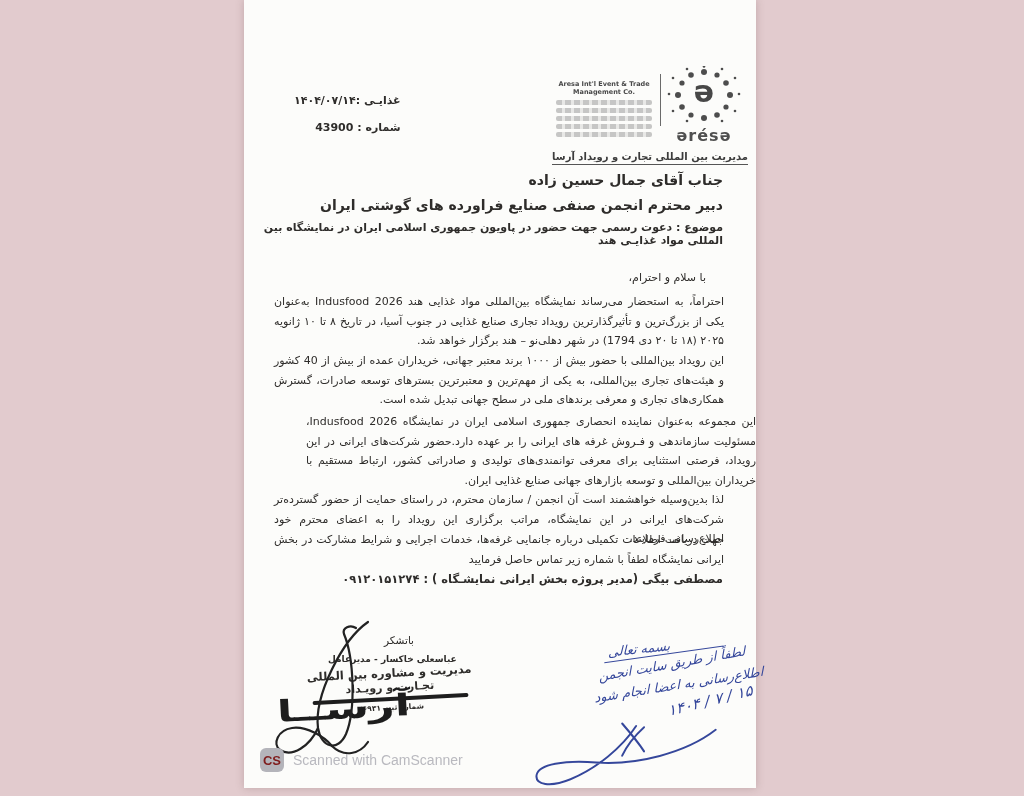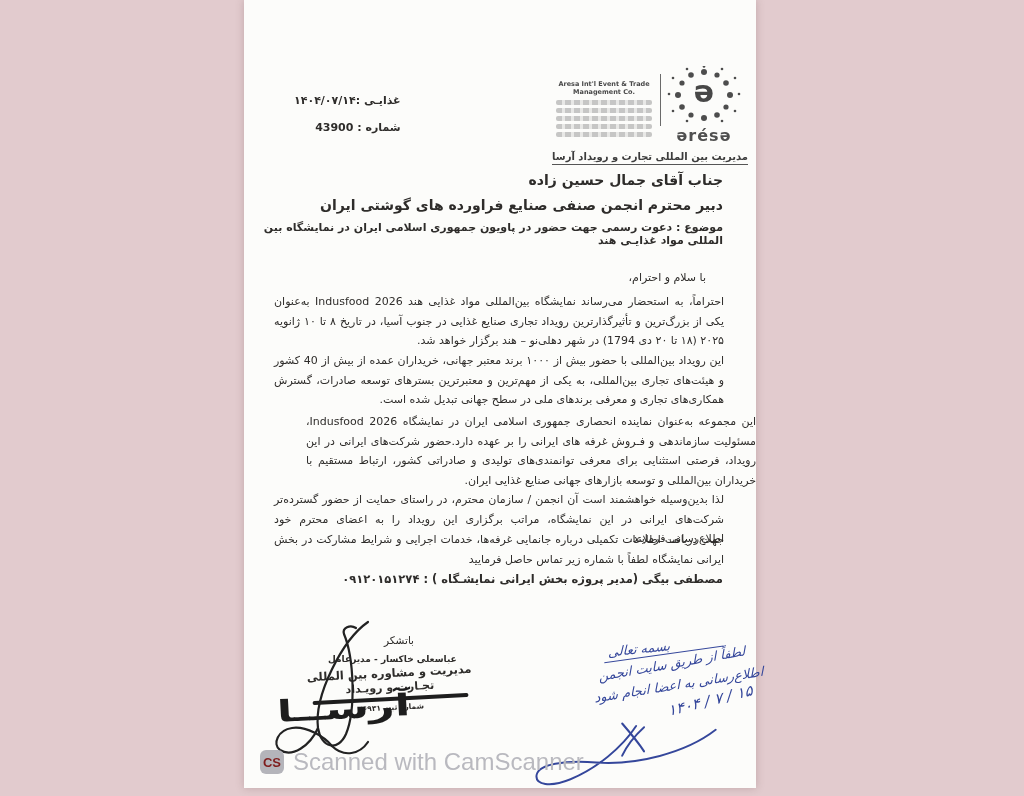--- a/index.html
+++ b/index.html
@@ -56,21 +56,21 @@
   .hand-rule{border-top:1.5px solid #35479b;width:120px;margin:0 40px 4px auto;transform:rotate(-2deg);}
   .hand-l2{font-size:13px;transform:rotate(-4deg);white-space:nowrap;margin-right:18px;}
   .hand-l3{font-size:13px;transform:rotate(-3deg);white-space:nowrap;margin-top:6px;}
   .hand-date{font-size:15px;transform:rotate(-8deg);margin-top:10px;margin-right:10px;white-space:nowrap;}
   .hand-sig{position:absolute;left:-18px;top:78px;}
   
   .watermark{left:16px;top:748px;display:flex;align-items:center;gap:9px;}
   .cs-badge{width:24px;height:24px;border-radius:6px;background:#b4b4ba;color:#7f1d1d;
     font-size:13px;font-weight:bold;display:flex;align-items:center;justify-content:center;
     font-family:"Liberation Sans", sans-serif;}
-  .wm-text{font-size:24px;color:#b9b9bf;font-family:"Liberation Sans", sans-serif;}
+  .wm-text{font-size:14px;color:#b9b9bf;font-family:"Liberation Sans", sans-serif;}
 </style>
 </head>
 <body>
 
 <div class="page">
 
   <div class="abs meta-block">
     <div class="meta-row"><span>غذایـی :</span><span>۱۴۰۴/۰۷/۱۴</span></div>
     <div class="meta-row"><span>شماره :</span> <span>43900</span></div>
   </div>

